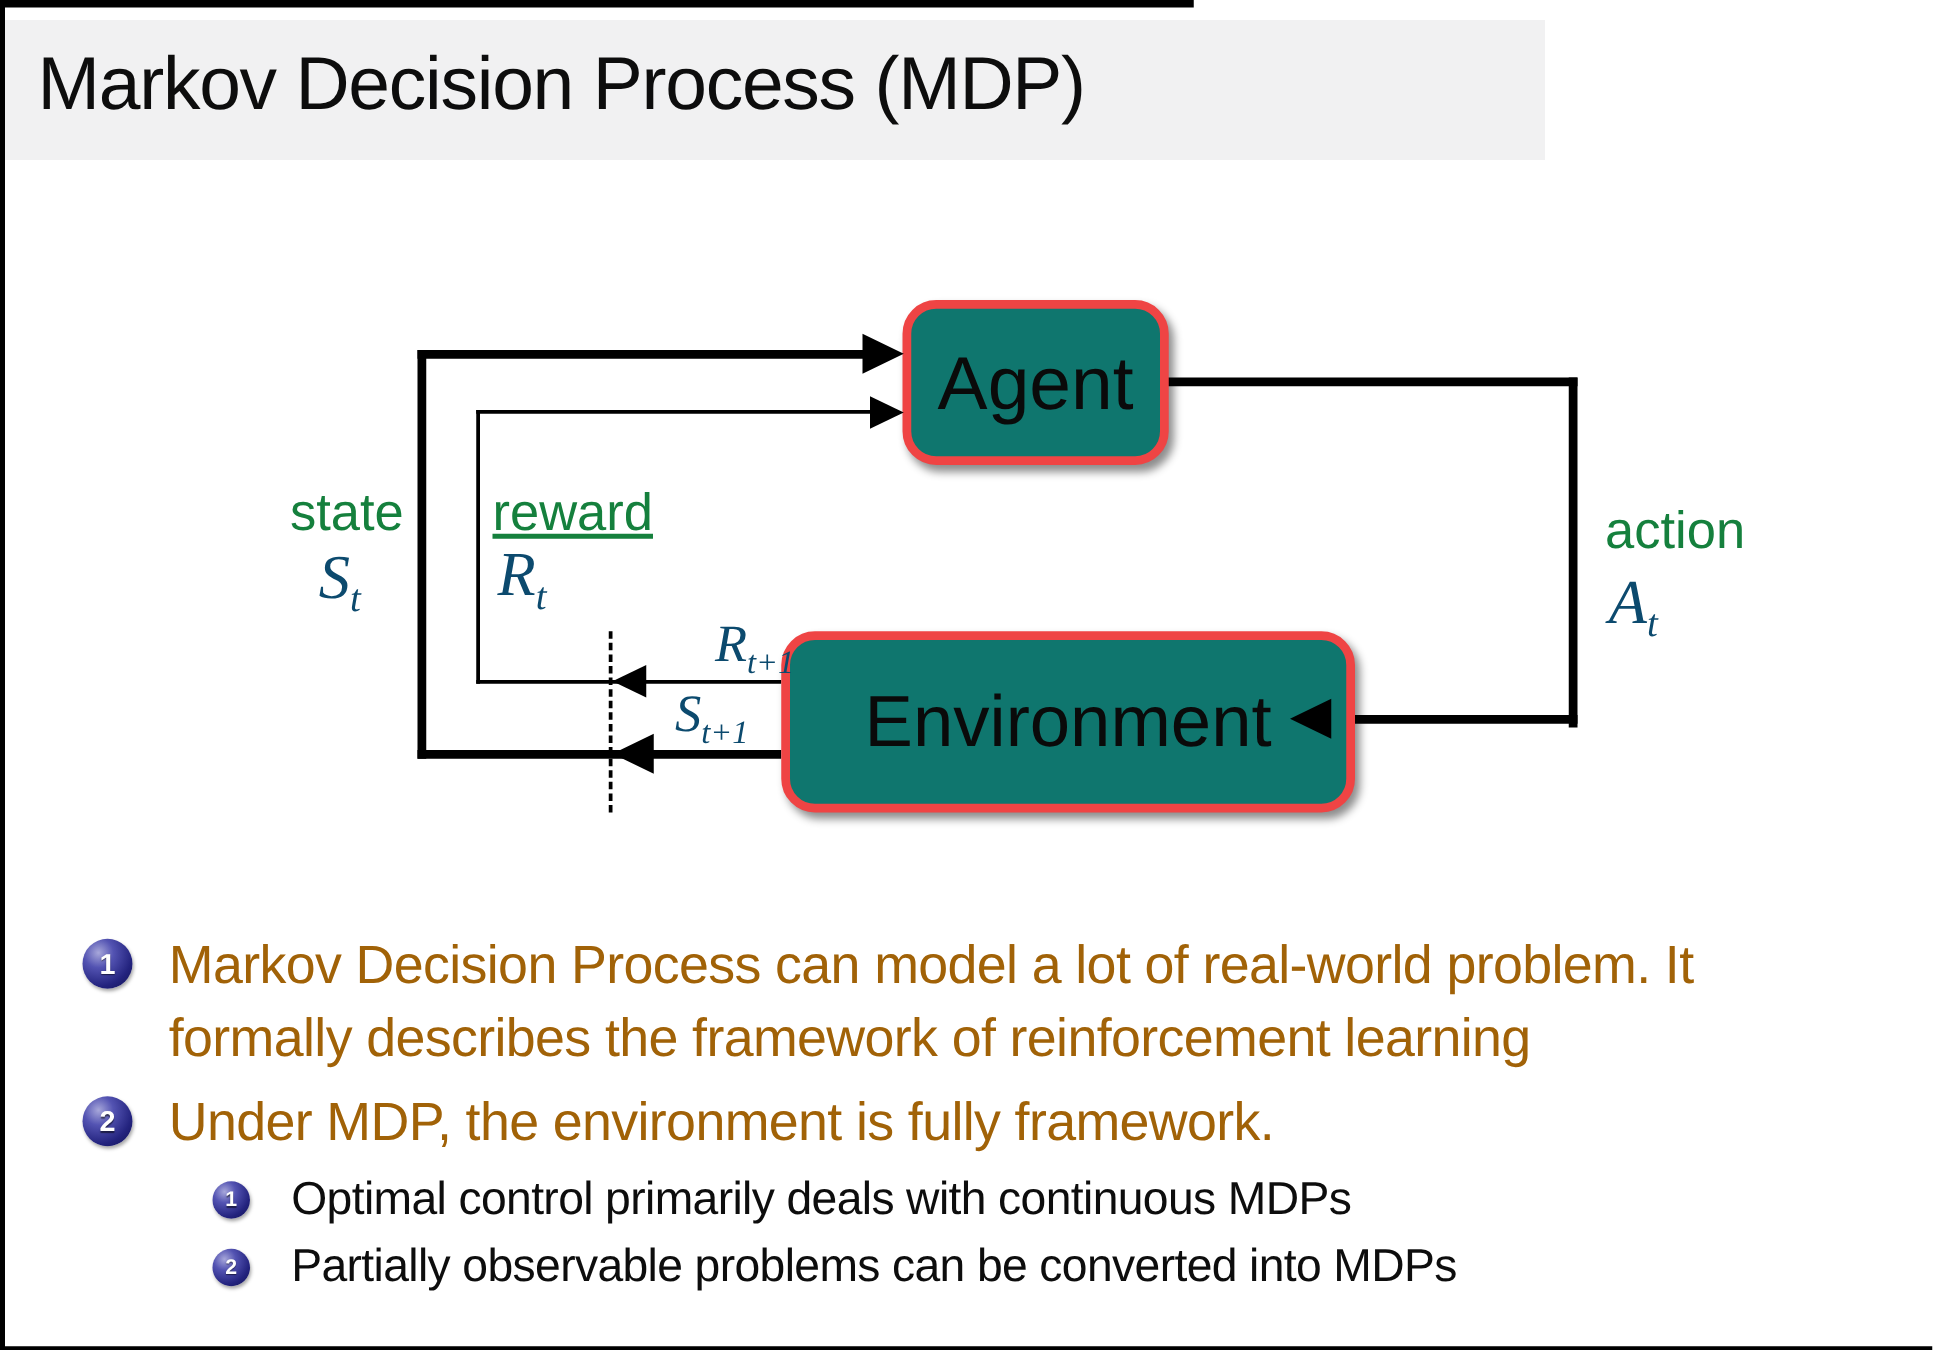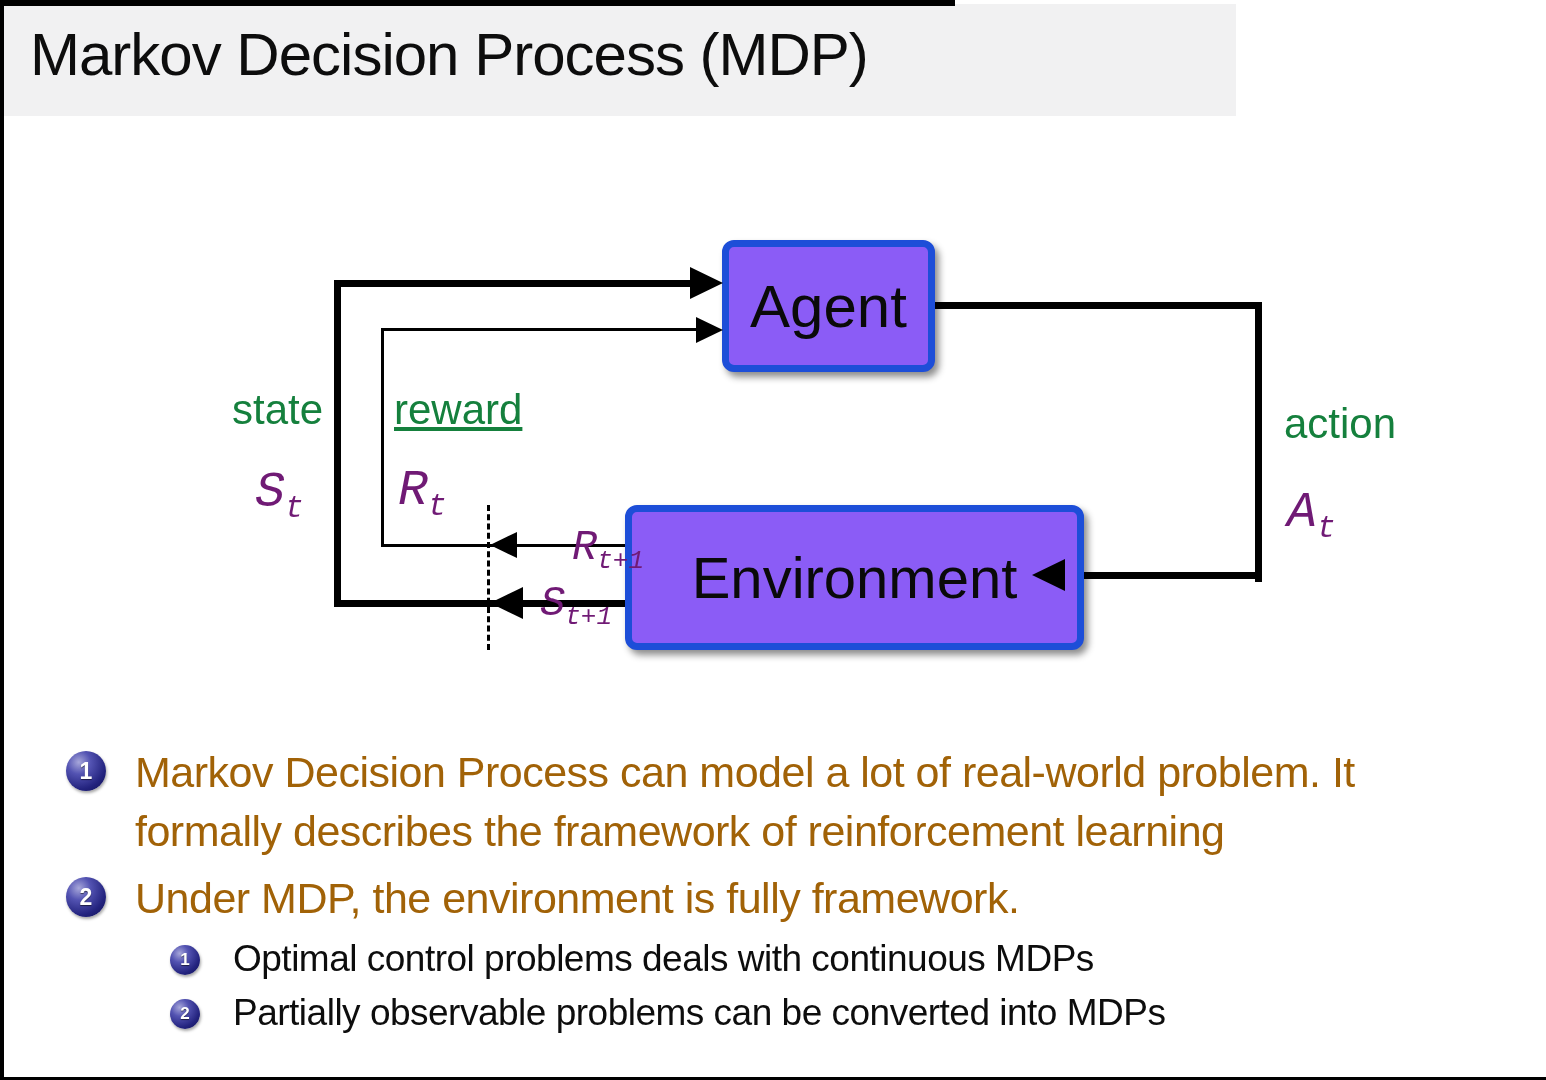--- a/index.html
+++ b/index.html
@@ -7,43 +7,43 @@
   .slide {
     position:relative; width:1546px; height:1080px; background:#ffffff;
     font-family:"Liberation Sans", sans-serif; color:#111;
   }
   
   .edge-top    { position:absolute; left:0; top:0; width:955px; height:6px; background:#000; }
   .edge-left   { position:absolute; left:0; top:0; width:4px; height:1080px; background:#000; }
   .edge-bottom { position:absolute; left:0; bottom:0; width:1546px; height:3px; background:#000; }
 
   
-  .titlebar { position:absolute; left:0; top:4px; width:1236px; height:112px; background:#f1f1f2;text-decoration:underline; }
+  .titlebar { position:absolute; left:0; top:16px; width:1236px; height:112px; background:#f1f1f2;text-decoration:underline; }
   .titlebar h1 {
     position:absolute; left:30px; top:16px; font-size:60px; font-weight:500;
     letter-spacing:-1px; color:#0d0d0d; font-family:"Liberation Sans", sans-serif;
   }
 
   
   .ln { position:absolute; background:#000; z-index:1; }
   .box {
-    position:absolute; background:#8b5cf6; border:7px solid #1d4ed8; border-radius:12px;
+    position:absolute; background:#0f766e; border:7px solid #ef4444; border-radius:27px;
     display:flex; align-items:center; justify-content:center; z-index:2;
     box-shadow:4px 5px 7px rgba(0,0,0,0.45);
   }
   .box span { color:#0a0a0a; }
   .arr { position:absolute; width:0; height:0; z-index:3; }
   .arr.r-thick { border-top:16px solid transparent; border-bottom:16px solid transparent; border-left:33px solid #000; }
   .arr.l-thick { border-top:16px solid transparent; border-bottom:16px solid transparent; border-right:33px solid #000; }
   .arr.r-thin  { border-top:13px solid transparent; border-bottom:13px solid transparent; border-left:27px solid #000; }
   .arr.l-thin  { border-top:13px solid transparent; border-bottom:13px solid transparent; border-right:27px solid #000; }
   .dashline { position:absolute; left:487px; top:505px; height:145px; width:0; border-left:3px dashed #000; z-index:1; }
 
   .dlabel { position:absolute; font-size:42px; color:#15803d; z-index:2; font-family:"Liberation Sans", sans-serif; }
-  .math { position:absolute; font-family:Liberation Mono, monospace; font-style:italic; color:#701a75; z-index:2;margin-top:32px; }
+  .math { position:absolute; font-family:Liberation Serif, serif; font-style:italic; color:#0c4a6e; z-index:2; }
   .math.big { font-size:50px; }
   .math.mid { font-size:42px; }
   .math sub { font-size:0.62em; font-style:italic; }
 
   
   .ball {
     position:absolute; border-radius:50%; color:#fff; font-weight:bold;
     display:flex; align-items:center; justify-content:center;
     background:radial-gradient(circle at 32% 28%, #a7a7da 0%, #5353b2 30%, #23237e 68%, #10104f 100%);
     box-shadow:1px 2px 3px rgba(0,0,0,0.35); text-shadow:0 1px 1px rgba(0,0,0,0.55);
@@ -110,18 +110,18 @@
     <span class="bline">Markov Decision Process can model a lot of real-world problem. It</span>
     <span class="bline">formally describes the framework of reinforcement learning</span>
   </div>
 
   <span class="ball main" style="left:66px; top:877px;">2</span>
   <div class="btext" style="left:135px; top:869px;">
     <span class="bline">Under MDP, the environment is fully framework.</span>
   </div>
 
   <span class="ball small" style="left:170px; top:945px;">1</span>
-  <div class="stext" style="left:233px; top:936px;">Optimal control problems deals with continuous MDPs</div>
+  <div class="stext" style="left:233px; top:936px;">Optimal control primarily deals with continuous MDPs</div>
 
   <span class="ball small" style="left:170px; top:999px;">2</span>
   <div class="stext" style="left:233px; top:990px;">Partially observable problems can be converted into MDPs</div>
 
 </div>
 
 </body></html>

